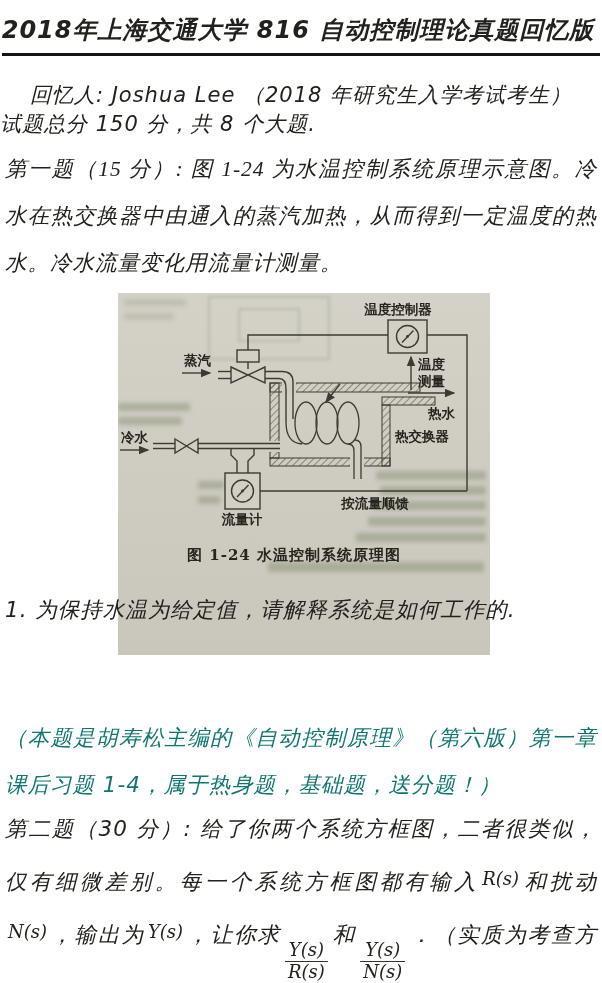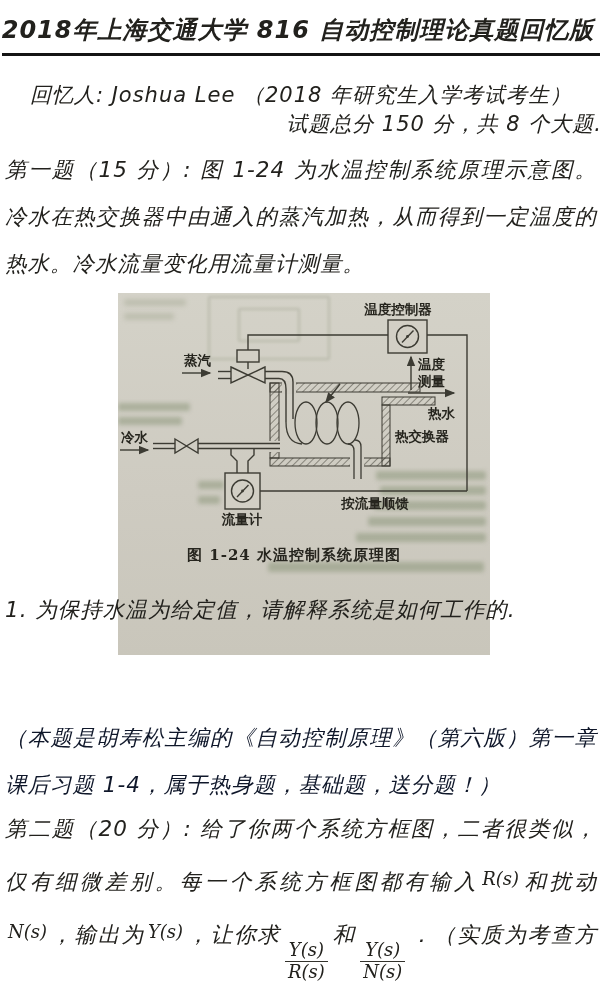--- a/index.html
+++ b/index.html
@@ -10,26 +10,26 @@
   }
   .abs{position:absolute;}
   .hand{font-style:italic;letter-spacing:1px;}
   
   .title-wrap{left:0;right:0;top:14px;text-align:center;}
   .title{
     display:inline-block;font-size:24px;font-weight:bold;
     padding:0 6px 7px 0;border-bottom:3px solid #141414;
   }
   .byline{left:0;right:0;top:66px;text-align:center;font-size:21px;margin-top:15px;}
-  .summary{left:0;right:0;top:110px;text-align:right;font-size:21px;}
+  .summary{left:0;right:0;top:110px;text-align:left;font-size:21px;}
   
   .para{left:5px;width:592px;font-size:21.5px;line-height:47px;text-align:justify;}
-  .p-q1{top:146px;}
+  .p-q1{top:146px;font-family:Liberation Serif, serif;}
   .items{top:586px;left:5px;width:592px;font-size:21.5px;line-height:48px;}
-  .note{top:714px;color:#0f172a;}
+  .note{top:714px;color:#0f766e;}
   .p-q2{top:804px;line-height:50px;}
   
   .m{
     font-family:"DejaVu Serif", serif;font-style:italic;font-size:18px;
     letter-spacing:0;vertical-align:4px;margin:0 3px;
   }
   .frac{
     display:inline-flex;flex-direction:column;text-align:center;
     font-family:"DejaVu Serif", serif;font-style:italic;font-size:18px;
     line-height:1.12;letter-spacing:0;vertical-align:-14px;margin:0 4px;
@@ -192,20 +192,20 @@
   </svg>
 </div>
 
 <div class="abs items hand">
   <div>1. 为保持水温为给定值，请解释系统是如何工作的.</div>
 </div>
 
 <div class="abs para note hand">（本题是胡寿松主编的《自动控制原理》（第六版）第一章课后习题 1-4，属于热身题，基础题，送分题！）</div>
 
 <div class="abs para p-q2 hand">
-  <span>第二题（20 分）: 给了你两个系统方框图，二者很类似，仅有细微差别。每一个系统方框图都有输入</span><span class="m">R(s)</span><span>和扰动</span><span class="m">N(s)</span><span>，输出为</span><span class="m">Y(s)</span><span>，让你求</span><span class="frac">
+  <span>第二题（30 分）: 给了你两个系统方框图，二者很类似，仅有细微差别。每一个系统方框图都有输入</span><span class="m">R(s)</span><span>和扰动</span><span class="m">N(s)</span><span>，输出为</span><span class="m">Y(s)</span><span>，让你求</span><span class="frac">
       <span class="num">Y(s)</span>
       <span class="den">R(s)</span>
     </span><span>和</span><span class="frac">
       <span class="num">Y(s)</span>
       <span class="den">N(s)</span>
     </span><span>．（实质为考查方框图的化简和叠</span>
 </div>
 
 </body></html>

